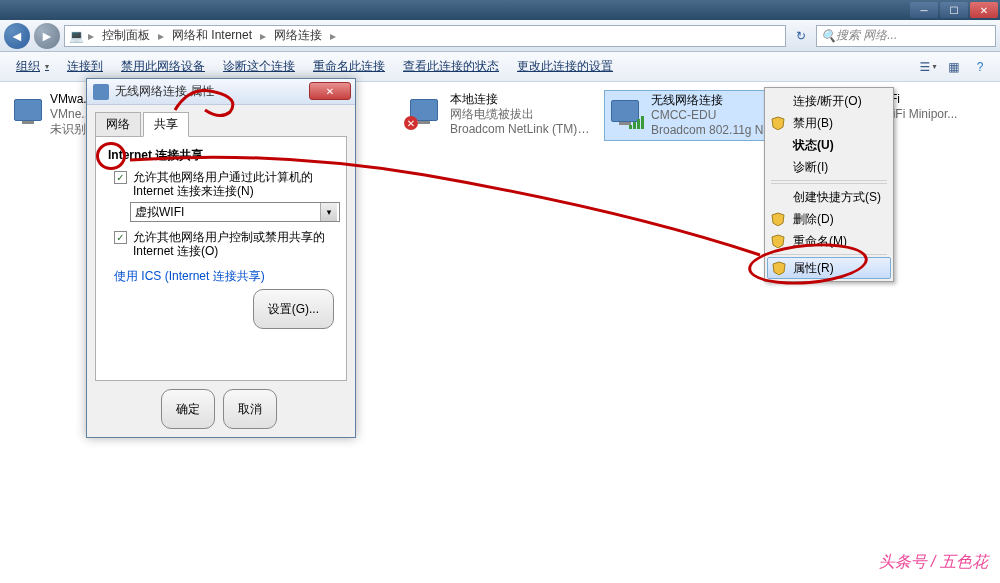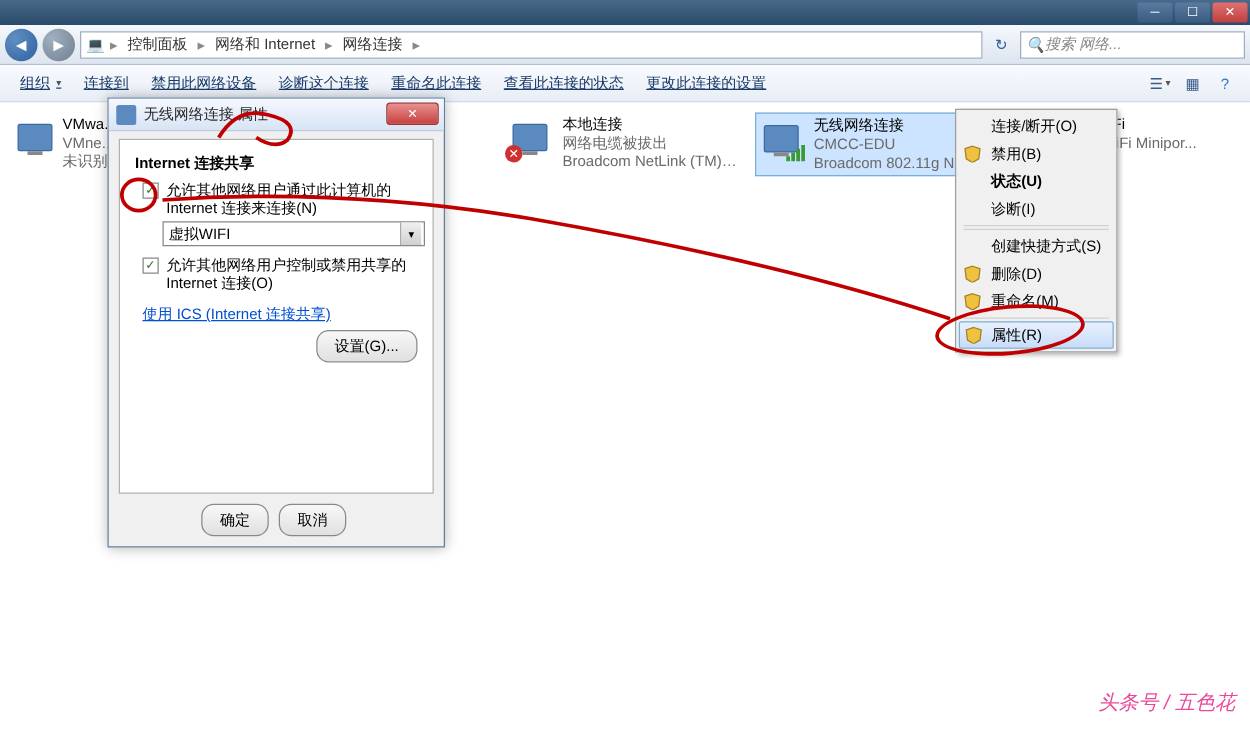--- a/index.html
+++ b/index.html
@@ -64,22 +64,22 @@
 .tabs { display: flex; border-bottom: 1px solid #b0b0b0; margin-bottom: -1px; }
 .tab { padding: 3px 10px; border: 1px solid #b0b0b0; background: #e8e8e8; margin-right: 2px; position: relative; top: 1px; }
 .tab.active { background: #fff; border-bottom: 1px solid #fff; }
 .tabpanel { flex: 1; background: #fff; border: 1px solid #b0b0b0; padding: 10px 12px; }
 .grp-title { margin-bottom: 6px; font-weight: bold; }
 .chk-row { display: flex; align-items: flex-start; gap: 6px; margin: 4px 0 4px 6px; line-height: 14px; }
 .chk { width: 13px; height: 13px; border: 1px solid #888; background: #fff; display: flex; align-items: center; justify-content: center; font-size: 10px; color: #2a6a2a; flex-shrink: 0; margin-top: 1px; }
 .label-sub { margin: 6px 0 2px 22px; }
 .combo { margin: 0 0 8px 22px; height: 20px; border: 1px solid #888; background: #fff; display: flex; align-items: center; padding: 0 4px; position: relative; width: 210px; }
 .combo::after { content: "▾"; position: absolute; right: 2px; top: 0; width: 16px; height: 18px; background: linear-gradient(to bottom,#f0f0f0,#d0d0d0); border-left: 1px solid #aaa; display: flex; align-items: center; justify-content: center; font-size: 9px; }
-.link { color: #0050d0; text-decoration: underline; margin-left: 6px; display: inline-block; margin-top: 6px; text-align: center; }
-.btn { height: 26px; padding: 0 14px; background: linear-gradient(to bottom, #f8f8f8, #e0e0e0); border: 1px solid #888; border-radius: 10px; display: inline-flex; align-items: center; }
+.link { color: #0050d0; margin-left: 6px; display: inline-block; margin-top: 6px; text-align: center; }
+.btn { height: 40px; padding: 0 14px; background: linear-gradient(to bottom, #f8f8f8, #e0e0e0); border: 1px solid #888; border-radius: 10px; display: inline-flex; align-items: center; }
 .settings-btn { float: right; margin-top: 4px; }
 .dlg-foot { display: flex; justify-content: center; gap: 8px; padding: 8px 4px 0 0; }
 
 
 .ink { position: absolute; pointer-events: none; }
 .ink-circle { border: 3px solid #c00000; border-radius: 50%; background: transparent; }
 .ink-path { stroke: #c00000; stroke-width: 3; fill: none; }
 
 
 .watermark { position: absolute; right: 12px; bottom: 10px; color: #ec4899; font-size: 16px; font-style: italic; }
@@ -230,20 +230,24 @@
     </div>
 </div>
 
 <div class="dlg">
   <div class="dlg-title">
     <div class="dlg-title-icon"></div>
     <span class="dlg-title-text">无线网络连接 属性</span>
     <div class="dlg-close">✕</div>
   </div>
   <div class="dlg-body">
+    <div class="tabs">
+      <div class="tab">网络</div>
+      <div class="tab active">共享</div>
+    </div>
     <div class="tabpanel">
       <div class="grp-title">Internet 连接共享</div>
       <div class="chk-row">
         <div class="chk">✓</div>
         <span>允许其他网络用户通过此计算机的 Internet 连接来连接(N)</span>
       </div>
       <div class="combo">
           <span>虚拟WIFI</span>
         </div>
       <div class="chk-row">

